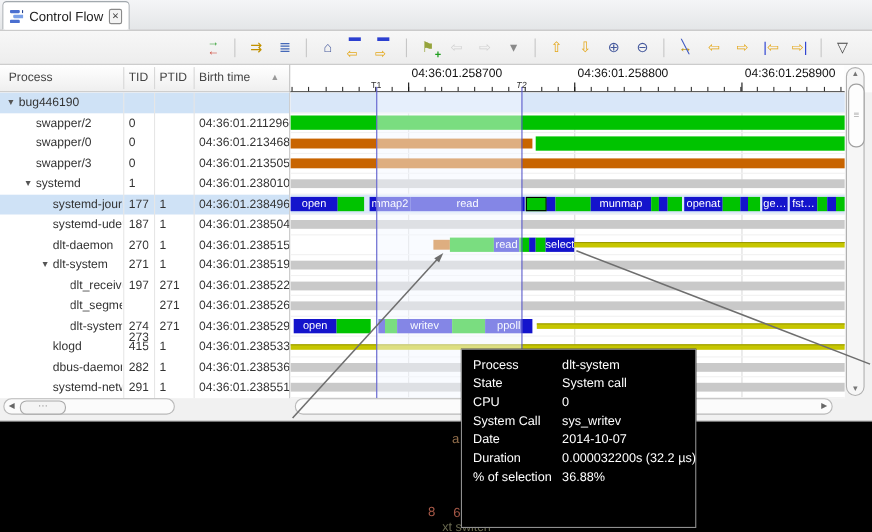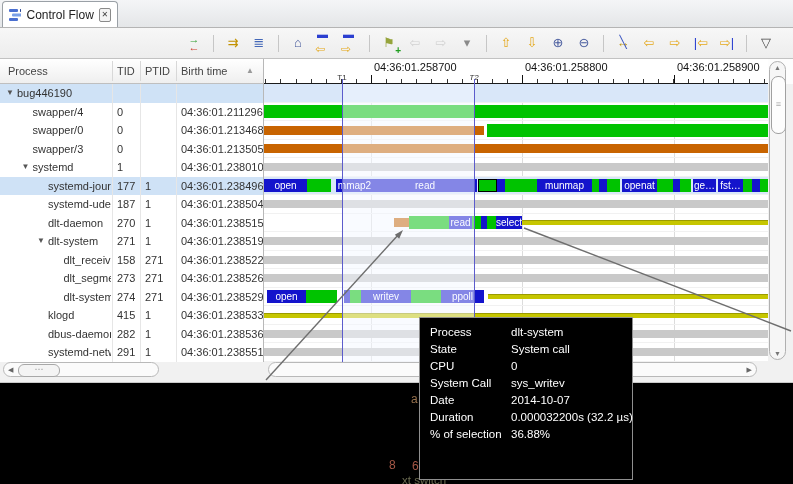--- a/index.html
+++ b/index.html
@@ -221,21 +221,21 @@
       <div class="tcoldiv" style="left:176px"></div>
       <div id="treerows">
           <div class="trow sel" style="top: 0px;">
             <span class="arrow" style="left: 6px;">▼</span>
             <div class="tcell" style="left: 17px; width: 94px;">bug446190</div>
             <div class="tcell" style="left: 117px;"></div>
             <div class="tcell" style="left: 145px;"></div>
             <div class="tcell" style="left: 181px;"></div>
           </div>
           <div class="trow" style="top: 18.5px;">
-            <div class="tcell" style="left: 32.5px; width: 78.5px;">swapper/4</div>
+            <div class="tcell" style="left: 32.5px; width: 78.5px;">swapper/2</div>
             <div class="tcell" style="left: 117px;">0</div>
             <div class="tcell" style="left: 145px;"></div>
             <div class="tcell" style="left: 181px;">04:36:01.211296639</div>
           </div>
           <div class="trow" style="top: 37px;">
             <div class="tcell" style="left: 32.5px; width: 78.5px;">swapper/0</div>
             <div class="tcell" style="left: 117px;">0</div>
             <div class="tcell" style="left: 145px;"></div>
             <div class="tcell" style="left: 181px;">04:36:01.213468939</div>
           </div>
@@ -272,27 +272,27 @@
           </div>
           <div class="trow" style="top: 148px;">
             <span class="arrow" style="left: 37px;">▼</span>
             <div class="tcell" style="left: 48px; width: 63px;">dlt-system</div>
             <div class="tcell" style="left: 117px;">271</div>
             <div class="tcell" style="left: 145px;">1</div>
             <div class="tcell" style="left: 181px;">04:36:01.238519239</div>
           </div>
           <div class="trow" style="top: 166.5px;">
             <div class="tcell" style="left: 63.5px; width: 47.5px;">dlt_receiver</div>
-            <div class="tcell" style="left: 117px;">158</div>
+            <div class="tcell" style="left: 117px;">197</div>
             <div class="tcell" style="left: 145px;">271</div>
             <div class="tcell" style="left: 181px;">04:36:01.238522639</div>
           </div>
           <div class="trow" style="top: 185px;">
             <div class="tcell" style="left: 63.5px; width: 47.5px;">dlt_segmented</div>
-            <div class="tcell" style="left: 117px;">273</div>
+            <div class="tcell" style="left: 117px; margin-top: 29px;">273</div>
             <div class="tcell" style="left: 145px;">271</div>
             <div class="tcell" style="left: 181px;">04:36:01.238526339</div>
           </div>
           <div class="trow" style="top: 203.5px;">
             <div class="tcell" style="left: 63.5px; width: 47.5px;">dlt-system</div>
             <div class="tcell" style="left: 117px;">274</div>
             <div class="tcell" style="left: 145px;">271</div>
             <div class="tcell" style="left: 181px;">04:36:01.238529439</div>
           </div>
           <div class="trow" style="top: 222px;">

